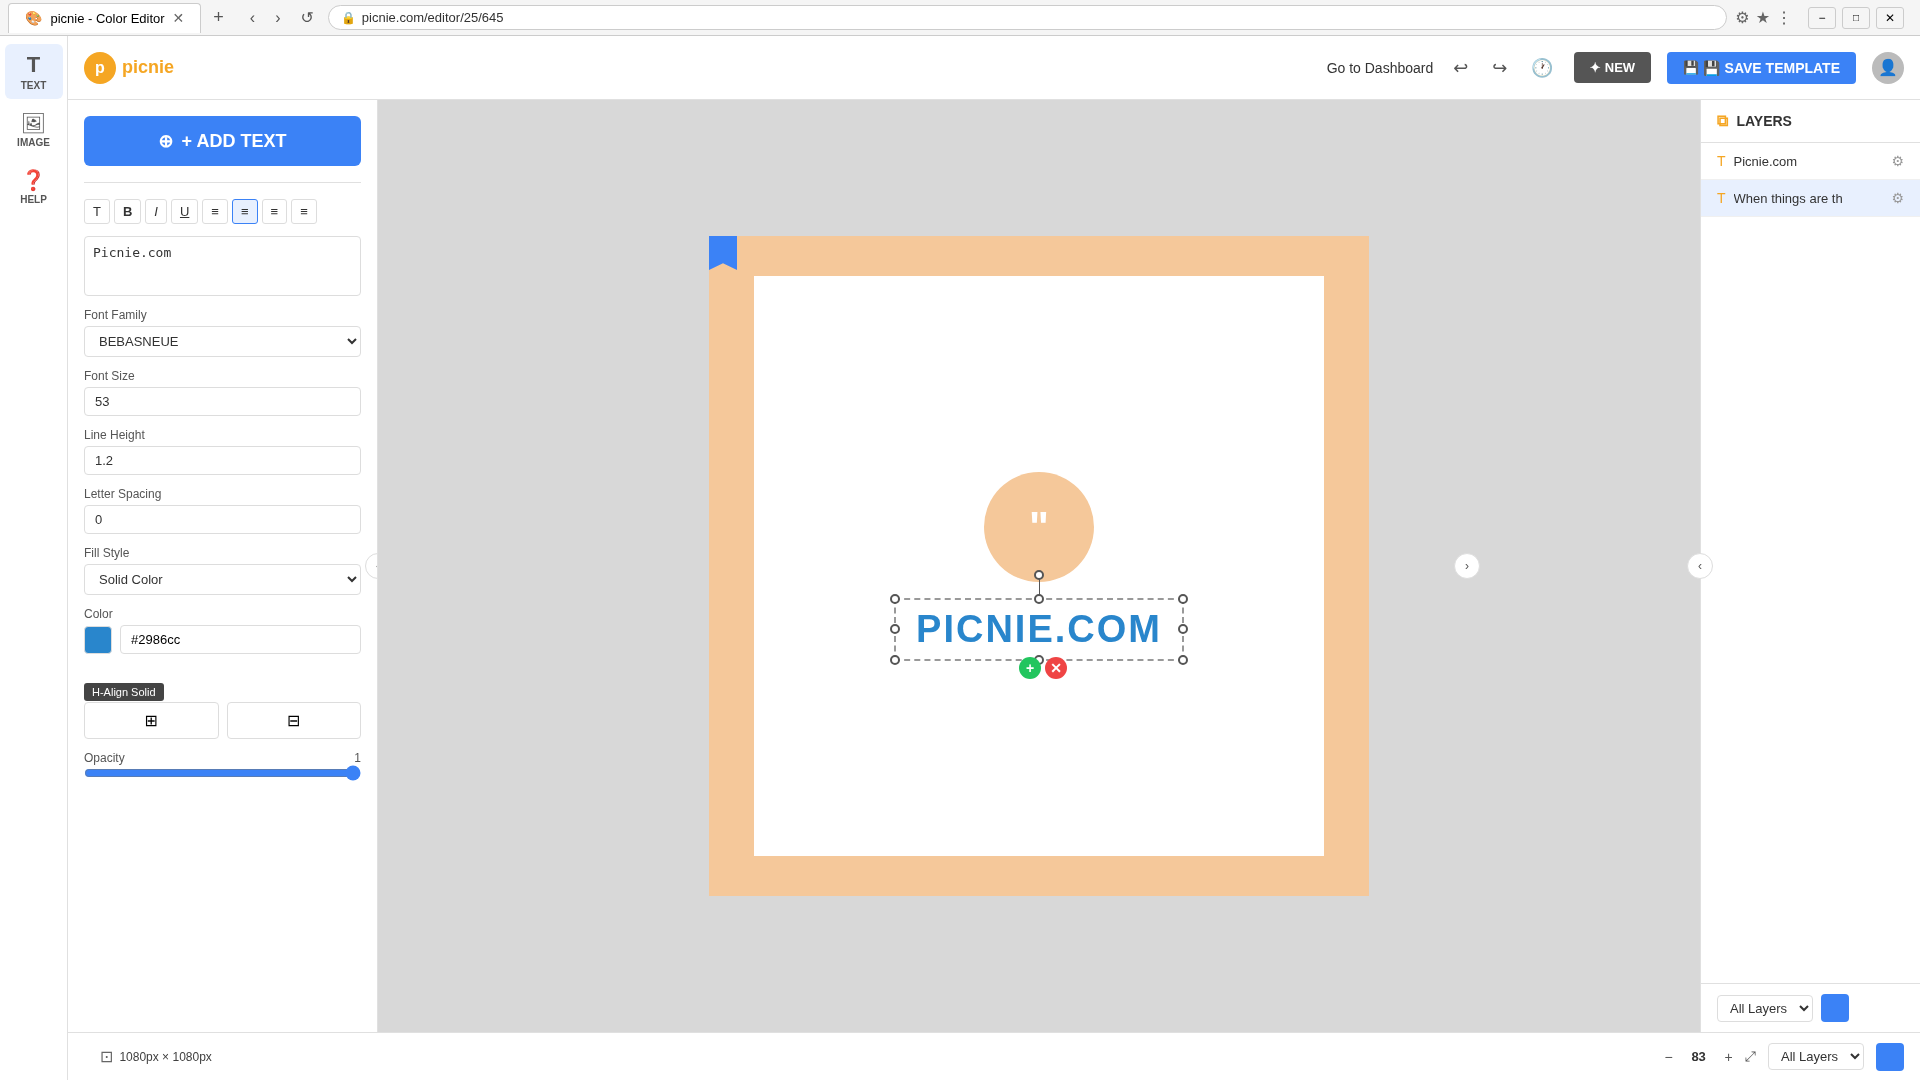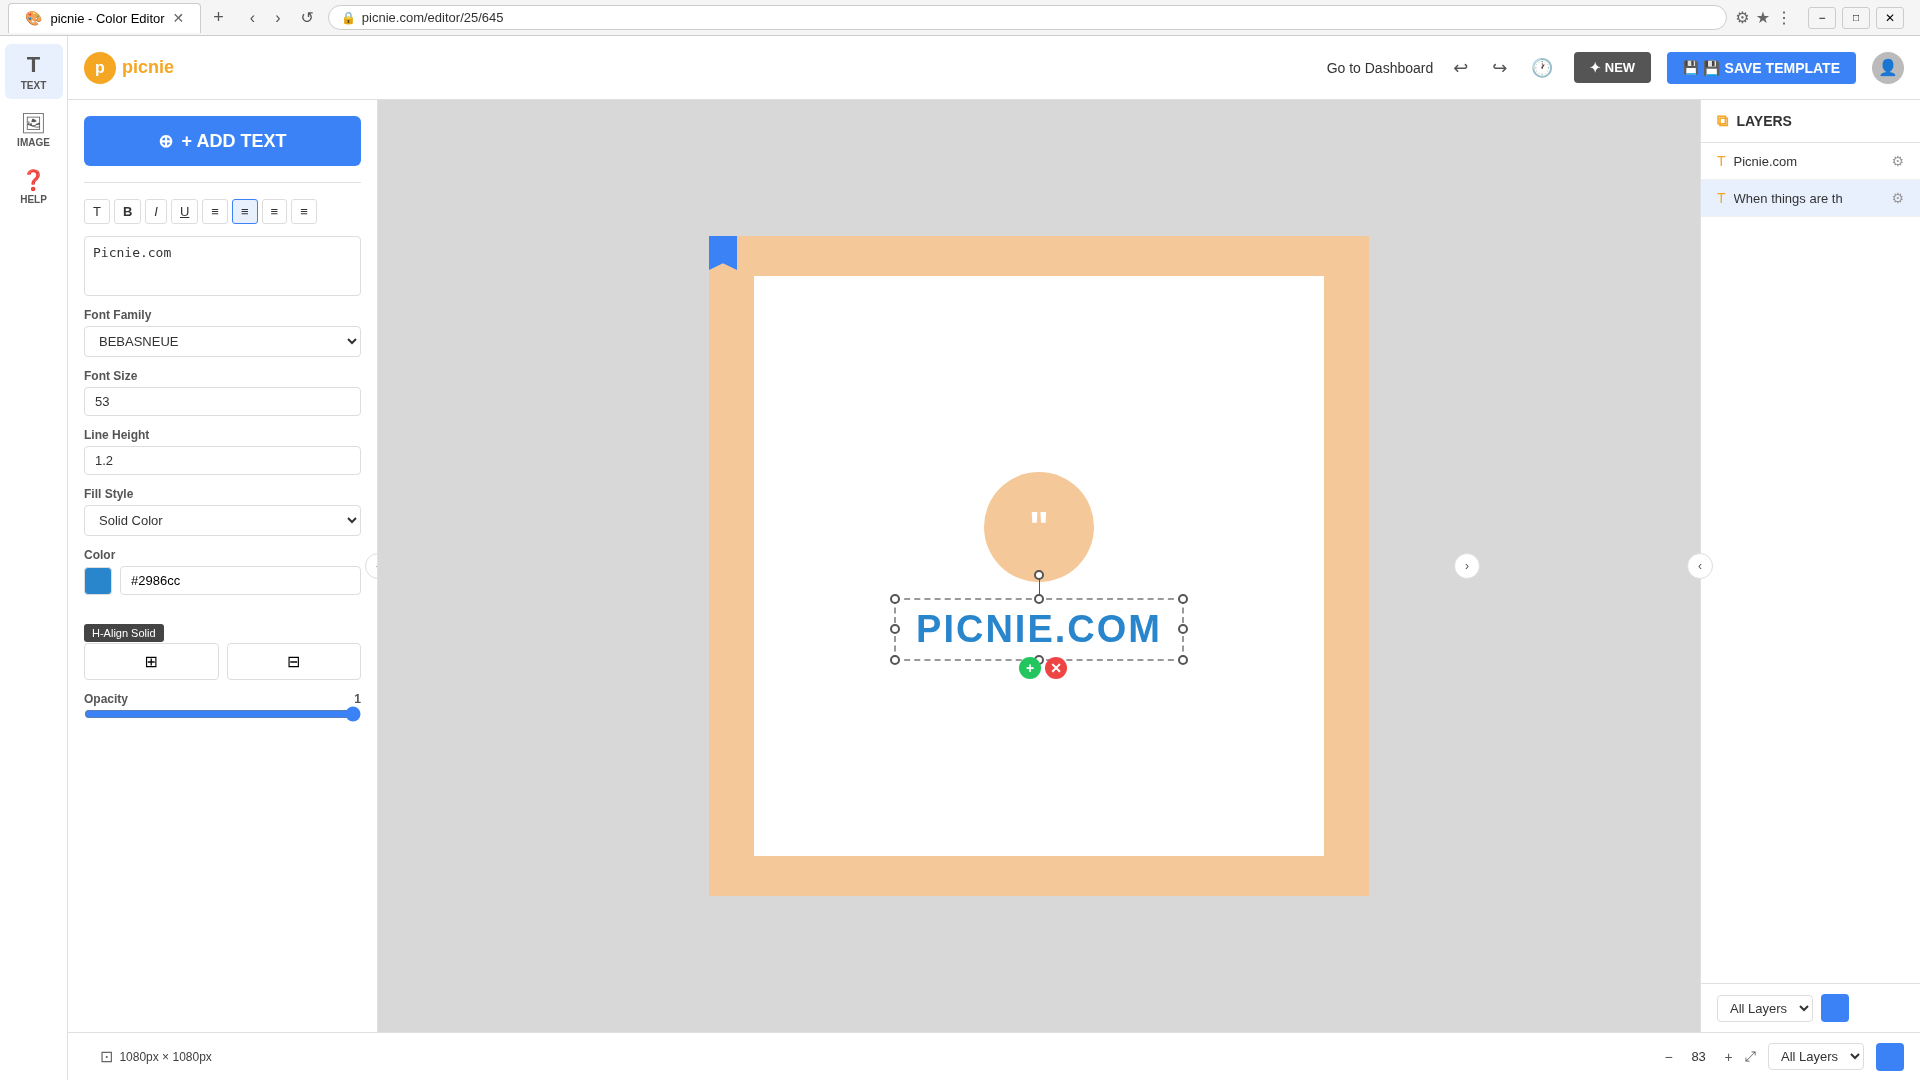--- a/index.html
+++ b/index.html
@@ -177,21 +177,21 @@
       min-height: 60px;
       width: 100%;
       resize: none;
     }
 
     .form-row {
       display: flex;
       flex-direction: column;
       gap: 4px;
     }
-    .form-label { font-size: 12px; color: #555; font-weight: 700; }
+    .form-label { font-size: 12px; color: #555; font-weight: 400; }
     .form-input {
       border: 1px solid #ddd;
       border-radius: 4px;
       padding: 6px 10px;
       font-size: 13px;
       color: #333;
       width: 100%;
     }
     .form-select {
       border: 1px solid #ddd;
@@ -438,21 +438,21 @@
       justify-content: flex-end;
       padding: 8px 16px;
       background: white;
       border-top: 1px solid #e0e0e0;
       gap: 12px;
       height: 48px;
     }
     .canvas-size-label { font-size: 12px; color: #404040; }
     .zoom-controls { display: flex; align-items: center; gap: 6px; }
     .zoom-btn { background: none; border: none; cursor: pointer; font-size: 14px; color: #555; padding: 2px 6px; }
-    .zoom-value { font-size: 13px; color: #333; font-weight: normal; min-width: 28px; text-align: center; }
+    .zoom-value { font-size: 13px; color: #333; font-weight: bold; min-width: 28px; text-align: center; }
     .zoom-expand { background: none; border: none; cursor: pointer; font-size: 14px; color: #555; }
     .layers-select {
       border: 1px solid #ddd;
       border-radius: 4px;
       padding: 4px 8px;
       font-size: 13px;
       color: #333;
       background: white;
     }
     .layers-blue-btn {
@@ -621,20 +621,24 @@
         <div class="form-row">
           <label class="form-label">Font Size</label>
           <input class="form-input" type="number" value="53" style="">
         </div>
 
         <div class="form-row">
           <label class="form-label">Line Height</label>
           <input class="form-input" type="number" value="1.2" style="">
         </div>
 
+        <div class="form-row">
+          <label class="form-label">Letter Spacing</label>
+          <input class="form-input" type="number" value="0" style="">
+        </div>
 
         <div class="form-row">
           <label class="form-label">Fill Style</label>
           <select class="form-select">
             <option>Solid Color</option>
           </select>
         </div>
 
         <div class="form-row">
           <label class="form-label">Color</label>

